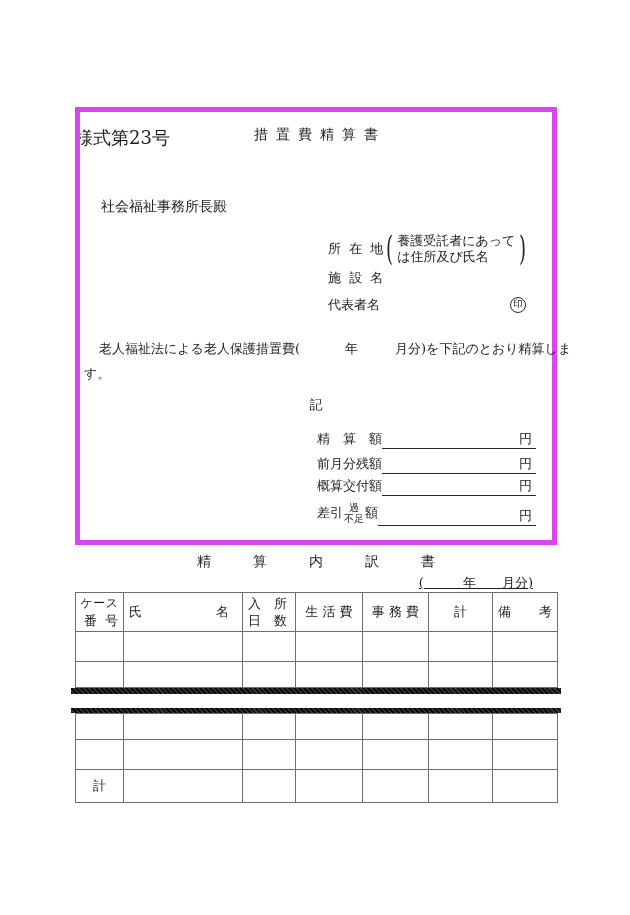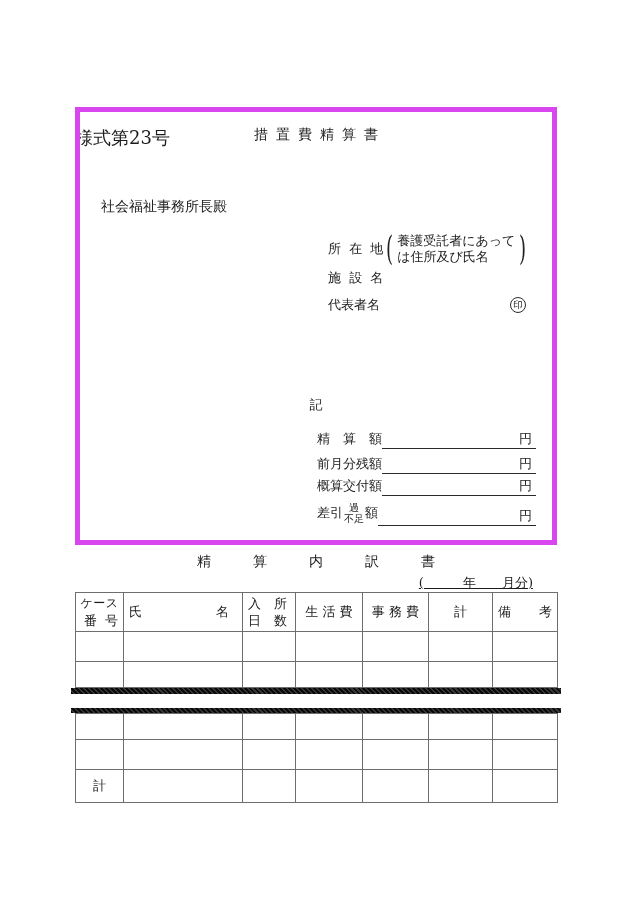--- a/index.html
+++ b/index.html
@@ -32,21 +32,21 @@
 
   .loc-row { position: absolute; left: 248px; top: 116px; height: 42px; display: flex; align-items: center; }
   .field-label { font-size: 13px; letter-spacing: 2px; white-space: nowrap; }
   .big-paren {
     font-size: 33px; line-height: 40px; font-weight: 400; color: #222;
     transform: scaleX(0.55); display: inline-block; margin: 0 -2px;
   }
   .note { font-size: 13px; line-height: 16.5px; padding: 0 3px; white-space: nowrap; }
 
   .fac-row { position: absolute; left: 248px; top: 155px; }
-  .rep-row { position: absolute; left: 248px; top: 184px; width: 198px; display: flex; justify-content: space-between; align-items: center; }
+  .rep-row { position: absolute; left: 248px; top: 184px; width: 198px; display: flex; justify-content: space-between; align-items: center; font-family: Liberation Mono, monospace; }
   .rep-row .field-label { letter-spacing: 0; }
   .seal {
     width: 16px; height: 16px; border: 1px solid #2b2b2b; border-radius: 50%;
     display: inline-flex; align-items: center; justify-content: center;
     font-size: 9.5px; line-height: 1; color: #1c1c1c;
   }
 
   .body-par { position: absolute; left: 4px; right: 6px; top: 224px; font-size: 13px; line-height: 25px; }
   .body-l1 { text-indent: 15px; white-space: nowrap; }
   .gap-w { display: inline-block; width: 45px; }
@@ -130,20 +130,24 @@
 
     <div class="fac-row">
       <span class="field-label">施 設 名</span>
     </div>
 
     <div class="rep-row">
       <span class="field-label">代表者名</span>
       <span class="seal">印</span>
     </div>
 
+    <div class="body-par">
+      <div class="body-l1"><span>老人福祉法による老人保護措置費(</span><span class="gap-w"></span><span>年</span><span class="gap-m"></span><span>月分)を下記のとおり精算しま</span></div>
+      <div class="body-l2">す。</div>
+    </div>
 
     <div class="ki">記</div>
 
     <div class="amt-row amt-r1">
       <span class="lbl">精　算　額</span>
       <span class="blank"><span>円</span></span>
     </div>
     <div class="amt-row amt-r2">
       <span class="lbl">前月分残額</span>
       <span class="blank"><span>円</span></span>

